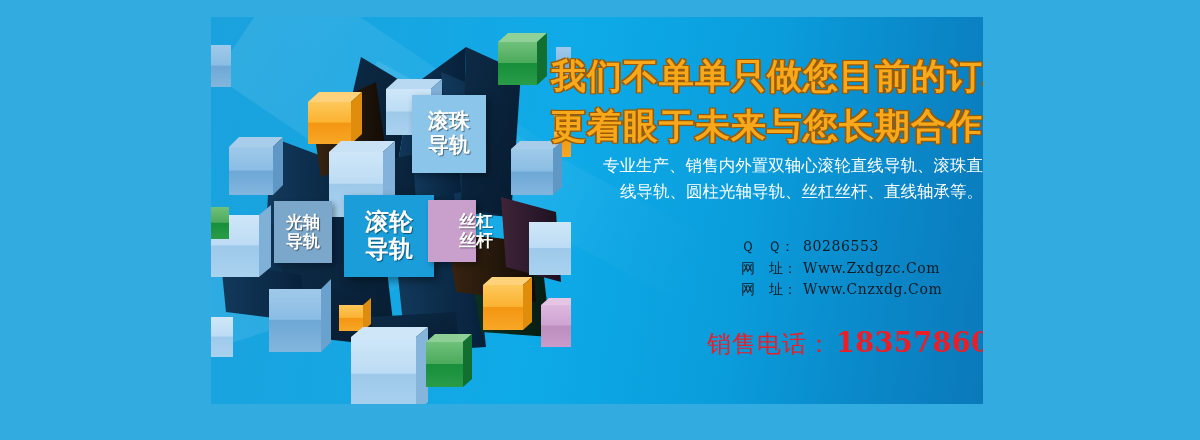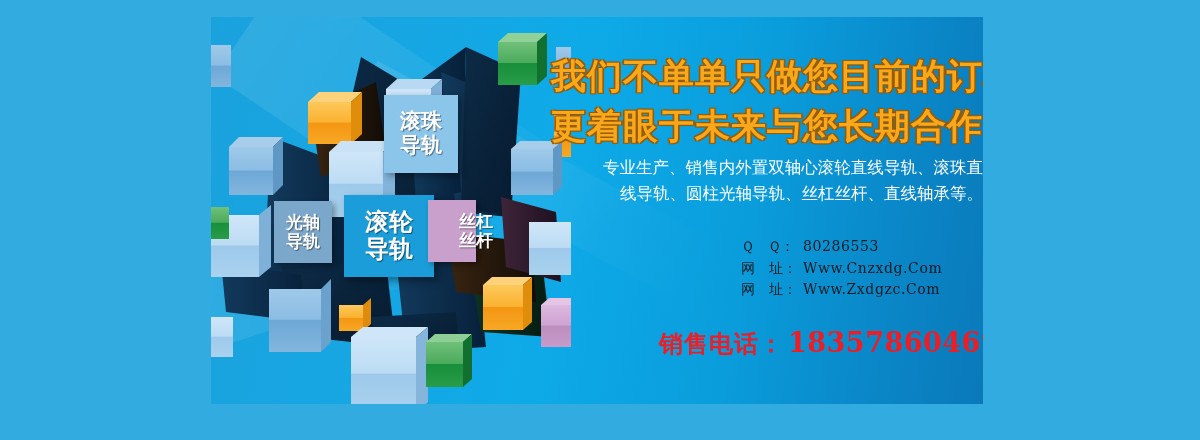--- a/index.html
+++ b/index.html
@@ -84,21 +84,21 @@
   }
   #headline1 { top: 36px; }
   #headline2 { top: 86px; }
 
   .bodytext {
     position: absolute;
     left: 52px;
     top: 137px;
     width: 380px;
     color: #ffffff;
-    font-family: Liberation Sans, sans-serif;
+    font-family: Liberation Mono, monospace;
     font-size: 16.5px;
     line-height: 26px;
     text-align: justify;
     text-align-last: right;
   }
 
   #contact {
     position: absolute;
     left: 190px;
     top: 219px;
@@ -120,22 +120,23 @@
   #phone {
     position: absolute;
     left: 108px;
     top: 310px;
     white-space: nowrap;
     color: #ee1c25;
     font-family: "DejaVu Serif", serif;
   }
   #phone-label {
     font-size: 24px;
-    font-weight: bold;
+    font-weight: normal;
     letter-spacing: 1px;
+    margin-left: 48px;
   }
   #phone-number {
     font-size: 27px;
     font-weight: bold;
     letter-spacing: .5px;
     margin-left: 4px;
   }
 
   
   .cube-label {
@@ -339,21 +340,21 @@
           <g>
             <polygon points="-15,300 22,300 22,340 -15,340" fill="url(#gLightBlue)"></polygon>
           </g>
 
           <g>
             <polygon points="345,30 360,30 360,62 345,62" fill="url(#gMidBlue)"></polygon>
           </g>
         </g>
       </svg>
 
-      <div class="cube-label" style="left:173px; top:78px; width:74px; height:78px; background:#8cc5ea; font-size:21px;
+      <div class="cube-label" style="left:201px; top:78px; width:74px; height:78px; background:#8cc5ea; font-size:21px;
                   box-shadow: 3px 3px 7px rgba(0,0,0,.35);">
         <span>滚珠</span>
         <span>导轨</span>
       </div>
 
       <div class="cube-label" style="left:63px; top:184px; width:58px; height:62px; background:#7ba7ca; font-size:17px;
                   box-shadow: 3px 3px 6px rgba(0,0,0,.35);">
         <span>光轴</span>
         <span>导轨</span>
       </div>
@@ -376,24 +377,24 @@
       <div class="headline" id="headline1">我们不单单只做您目前的订单</div>
       <div class="headline" id="headline2">更着眼于未来与您长期合作</div>
 
       <div class="bodytext">专业生产、销售内外置双轴心滚轮直线导轨、滚珠直线导轨、圆柱光轴导轨、丝杠丝杆、直线轴承等。</div>
 
       <div id="contact">
         <span class="crow">
           <span class="clabel">Ｑ　Ｑ：</span><span class="cval">80286553</span>
         </span>
         <span class="crow">
-          <span class="clabel">网　址：</span><span class="cval">Www.Cnzxdg.Com</span>
+          <span class="clabel">网　址：</span><span class="cval">Www.Zxdgzc.Com</span>
         </span>
         <span class="crow">
-          <span class="clabel">网　址：</span><span class="cval">Www.Zxdgzc.Com</span>
+          <span class="clabel">网　址：</span><span class="cval">Www.Cnzxdg.Com</span>
         </span>
       </div>
 
       <div id="phone">
         <span id="phone-label">销售电话：</span><span id="phone-number">18357860469</span>
       </div>
 
     </div>
   </div>
 </div>

